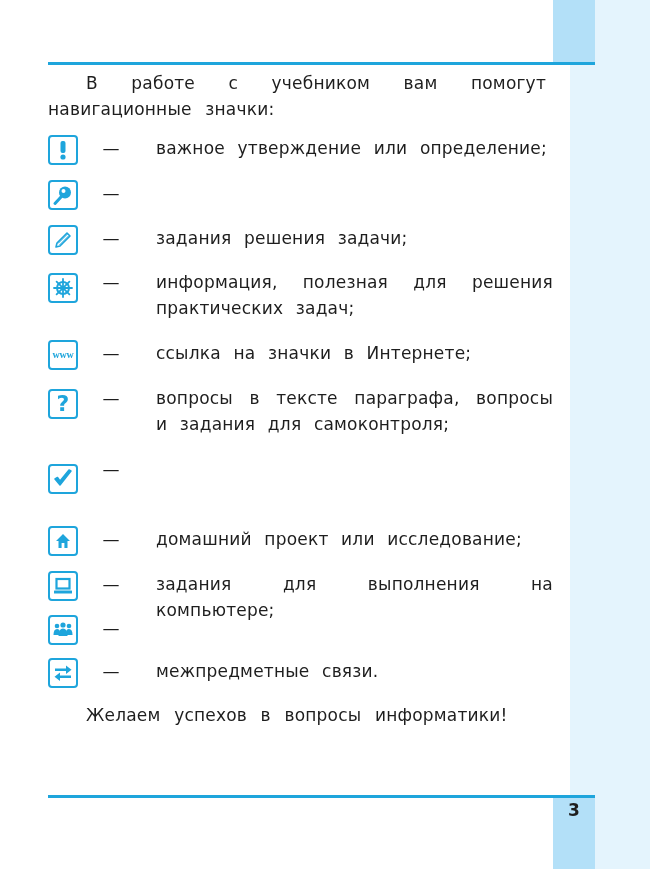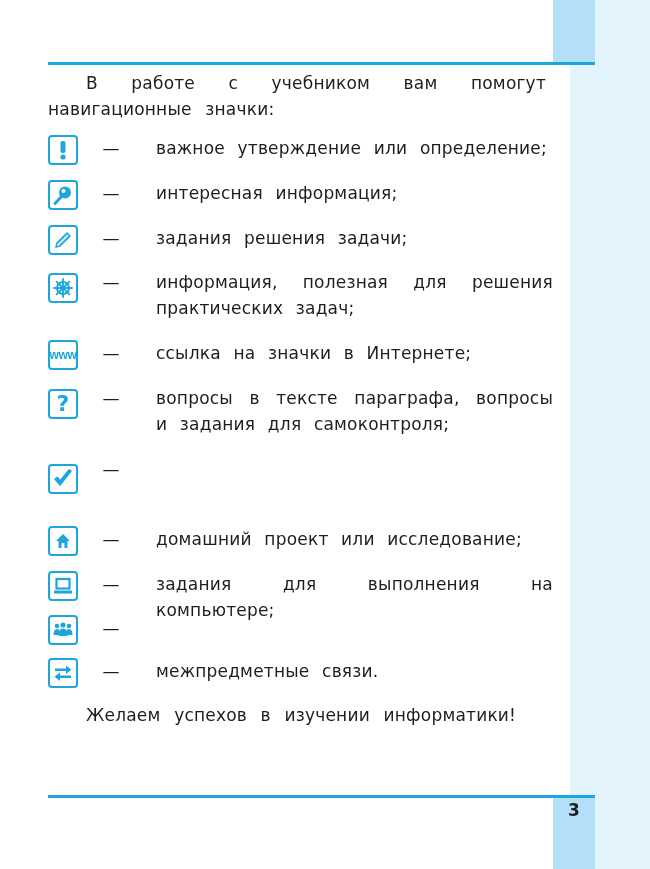--- a/index.html
+++ b/index.html
@@ -78,21 +78,20 @@
 
   <div class="item" style="top:110px">
     <span class="icon">
       <svg width="22" height="22" viewBox="0 0 22 22">
           <circle cx="13" cy="8.5" r="6" fill="#1ea5dc"></circle>
           <circle cx="11.5" cy="7" r="2" fill="#fff"></circle>
           <line x1="9" y1="13" x2="3" y2="19.5" stroke="#1ea5dc" stroke-width="3" stroke-linecap="round"></line>
         </svg>
     </span>
     <span class="dash">—</span>
-    <span class="text">интересная информация;</span>
   </div>
 
   <div class="item" style="top:155px">
     <span class="icon">
       <svg width="22" height="22" viewBox="0 0 22 22">
           <path d="M4 18 L5 14 L15 4 L18 7 L8 17 Z" fill="none" stroke="#1ea5dc" stroke-width="1.6" stroke-linejoin="round"></path>
           <line x1="6" y1="14.5" x2="15.5" y2="5" stroke="#1ea5dc" stroke-width="1"></line>
           <line x1="7.5" y1="16" x2="17" y2="6.5" stroke="#1ea5dc" stroke-width="1"></line>
         </svg>
     </span>
@@ -112,21 +111,21 @@
             <line x1="17.4" y1="4.6" x2="4.6" y2="17.4"></line>
           </g>
         </svg>
     </span>
     <span class="dash">—</span>
     <span class="text">информация, полезная для решения практических задач;</span>
   </div>
 
   <div class="item" style="top:270px">
     <span class="icon">
-      <span style="font-family:Liberation Sans, sans-serif;font-weight:bold;font-size:12px;color:#1ea5dc;letter-spacing:-0.3px">www</span>
+      <span style="font-family:Liberation Serif, serif;font-weight:bold;font-size:10px;color:#1ea5dc;letter-spacing:-0.3px">www</span>
     </span>
     <span class="dash">—</span>
     <span class="text">ссылка на значки в Интернете;</span>
   </div>
 
   <div class="item" style="top:315px">
     <span class="icon" style="margin-top:4px">
       <span style="font-family:'DejaVu Sans',sans-serif;font-weight:bold;font-size:22px;line-height:22px;color:#1ea5dc">?</span>
     </span>
     <span class="dash">—</span>
@@ -188,14 +187,14 @@
             <path d="M14 3.5 L19.5 7.75 L14 12 Z"></path>
             <rect x="7" y="13.5" width="12" height="2.5"></rect>
             <path d="M8 10.5 L2.5 14.75 L8 19 Z"></path>
           </g>
         </svg>
     </span>
     <span class="dash">—</span>
     <span class="text">межпредметные связи.</span>
   </div>
 
-  <div class="closing" style="top:632px">Желаем успехов в изучении информатики!</div>
+  <div class="closing" style="top:632px">Желаем успехов в вопросы информатики!</div>
 </div>
 
 </body></html>

